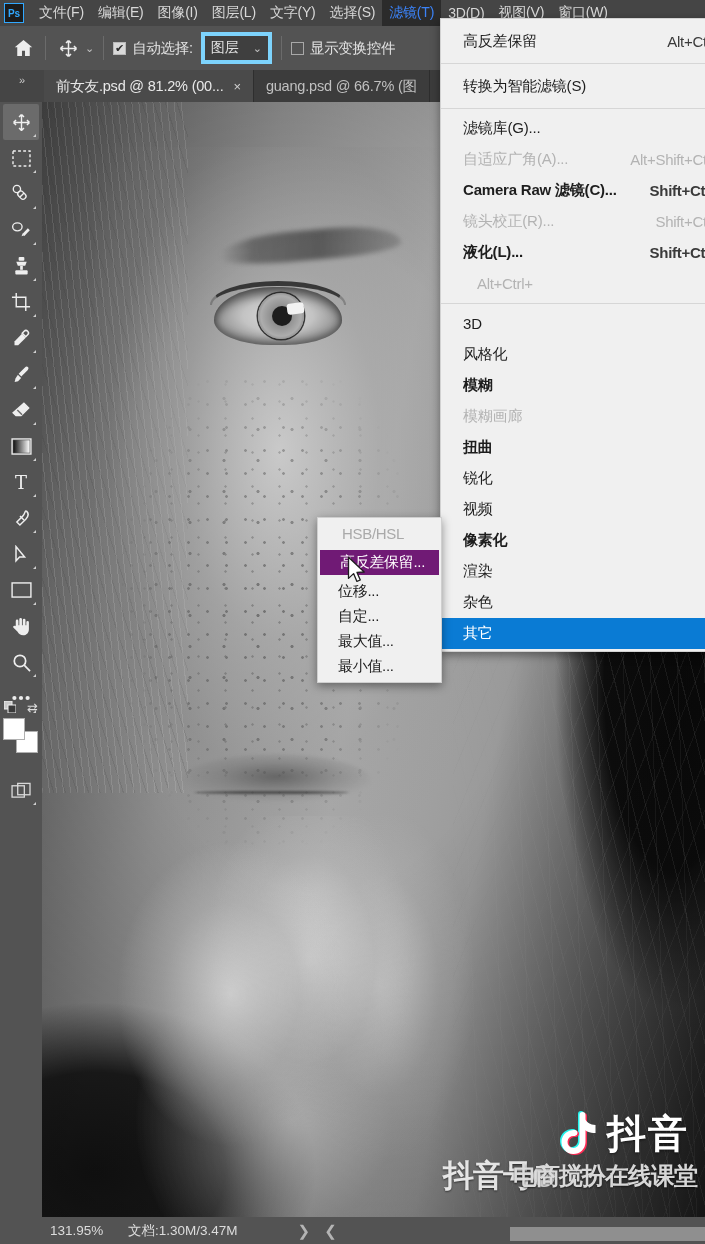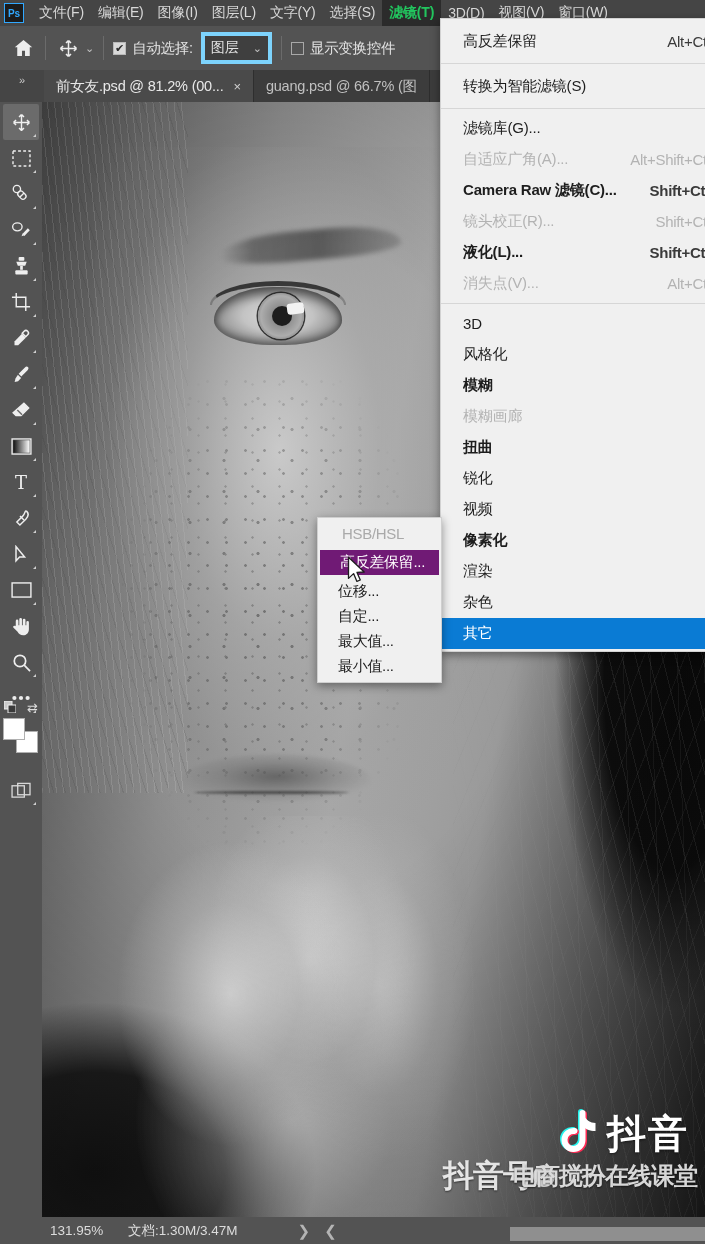--- a/index.html
+++ b/index.html
@@ -37,22 +37,21 @@
   }
   .menu-item {
     color: #d8d8d8;
     font-size: 14px;
     padding: 4px 7px;
     white-space: nowrap;
     letter-spacing: -0.2px;
   }
   .menu-item.active {
     background: #2b2b2b;
-    color: #22c55e;
-    font-weight: bold;
+    color: #3b82f6;
   }
 
   
   .optionsbar {
     position: absolute; top: 26px; left: 0;
     width: 705px; height: 44px;
     background: #535353;
     display: flex; align-items: center;
     padding-left: 10px;
     z-index: 30;
@@ -316,21 +315,21 @@
       repeating-linear-gradient(72deg, rgba(60,60,60,0.16) 0 1px, rgba(0,0,0,0) 1px 11px);
   }
   .vignette {
     position: absolute; inset: 0;
     background: radial-gradient(ellipse 78% 72% at 42% 42%, rgba(0,0,0,0) 40%, rgba(0,0,0,0.30) 100%);
   }
 
   
   .wm-douyin {
     position: absolute; right: 16px; bottom: 56px;
-    display: flex; align-items: center; gap: 10px;
+    display: flex; align-items: flex-end; gap: 10px;
     z-index: 14;
   }
   .wm-douyin .dy-note {
     position: relative; width: 46px; height: 50px;
   }
   .wm-douyin .dy-text {
     color: #ffffff;
     font-size: 39px;
     font-weight: bold;
     letter-spacing: 2px;
@@ -709,21 +708,20 @@
     </div>
     <div class="fm-row disabled">
       <span class="fm-label">镜头校正(R)...</span>
       <span class="fm-key">Shift+Ctrl+</span>
     </div>
     <div class="fm-row bold">
       <span class="fm-label">液化(L)...</span>
       <span class="fm-key">Shift+Ctrl+</span>
     </div>
     <div class="fm-row disabled">
-      <span class="fm-label">消失点(V)...</span>
       <span class="fm-key">Alt+Ctrl+</span>
     </div>
     <div class="fm-sep"></div>
 
     <div class="fm-row">
       <span class="fm-label">3D</span>
     </div>
     <div class="fm-row">
       <span class="fm-label">风格化</span>
     </div>

